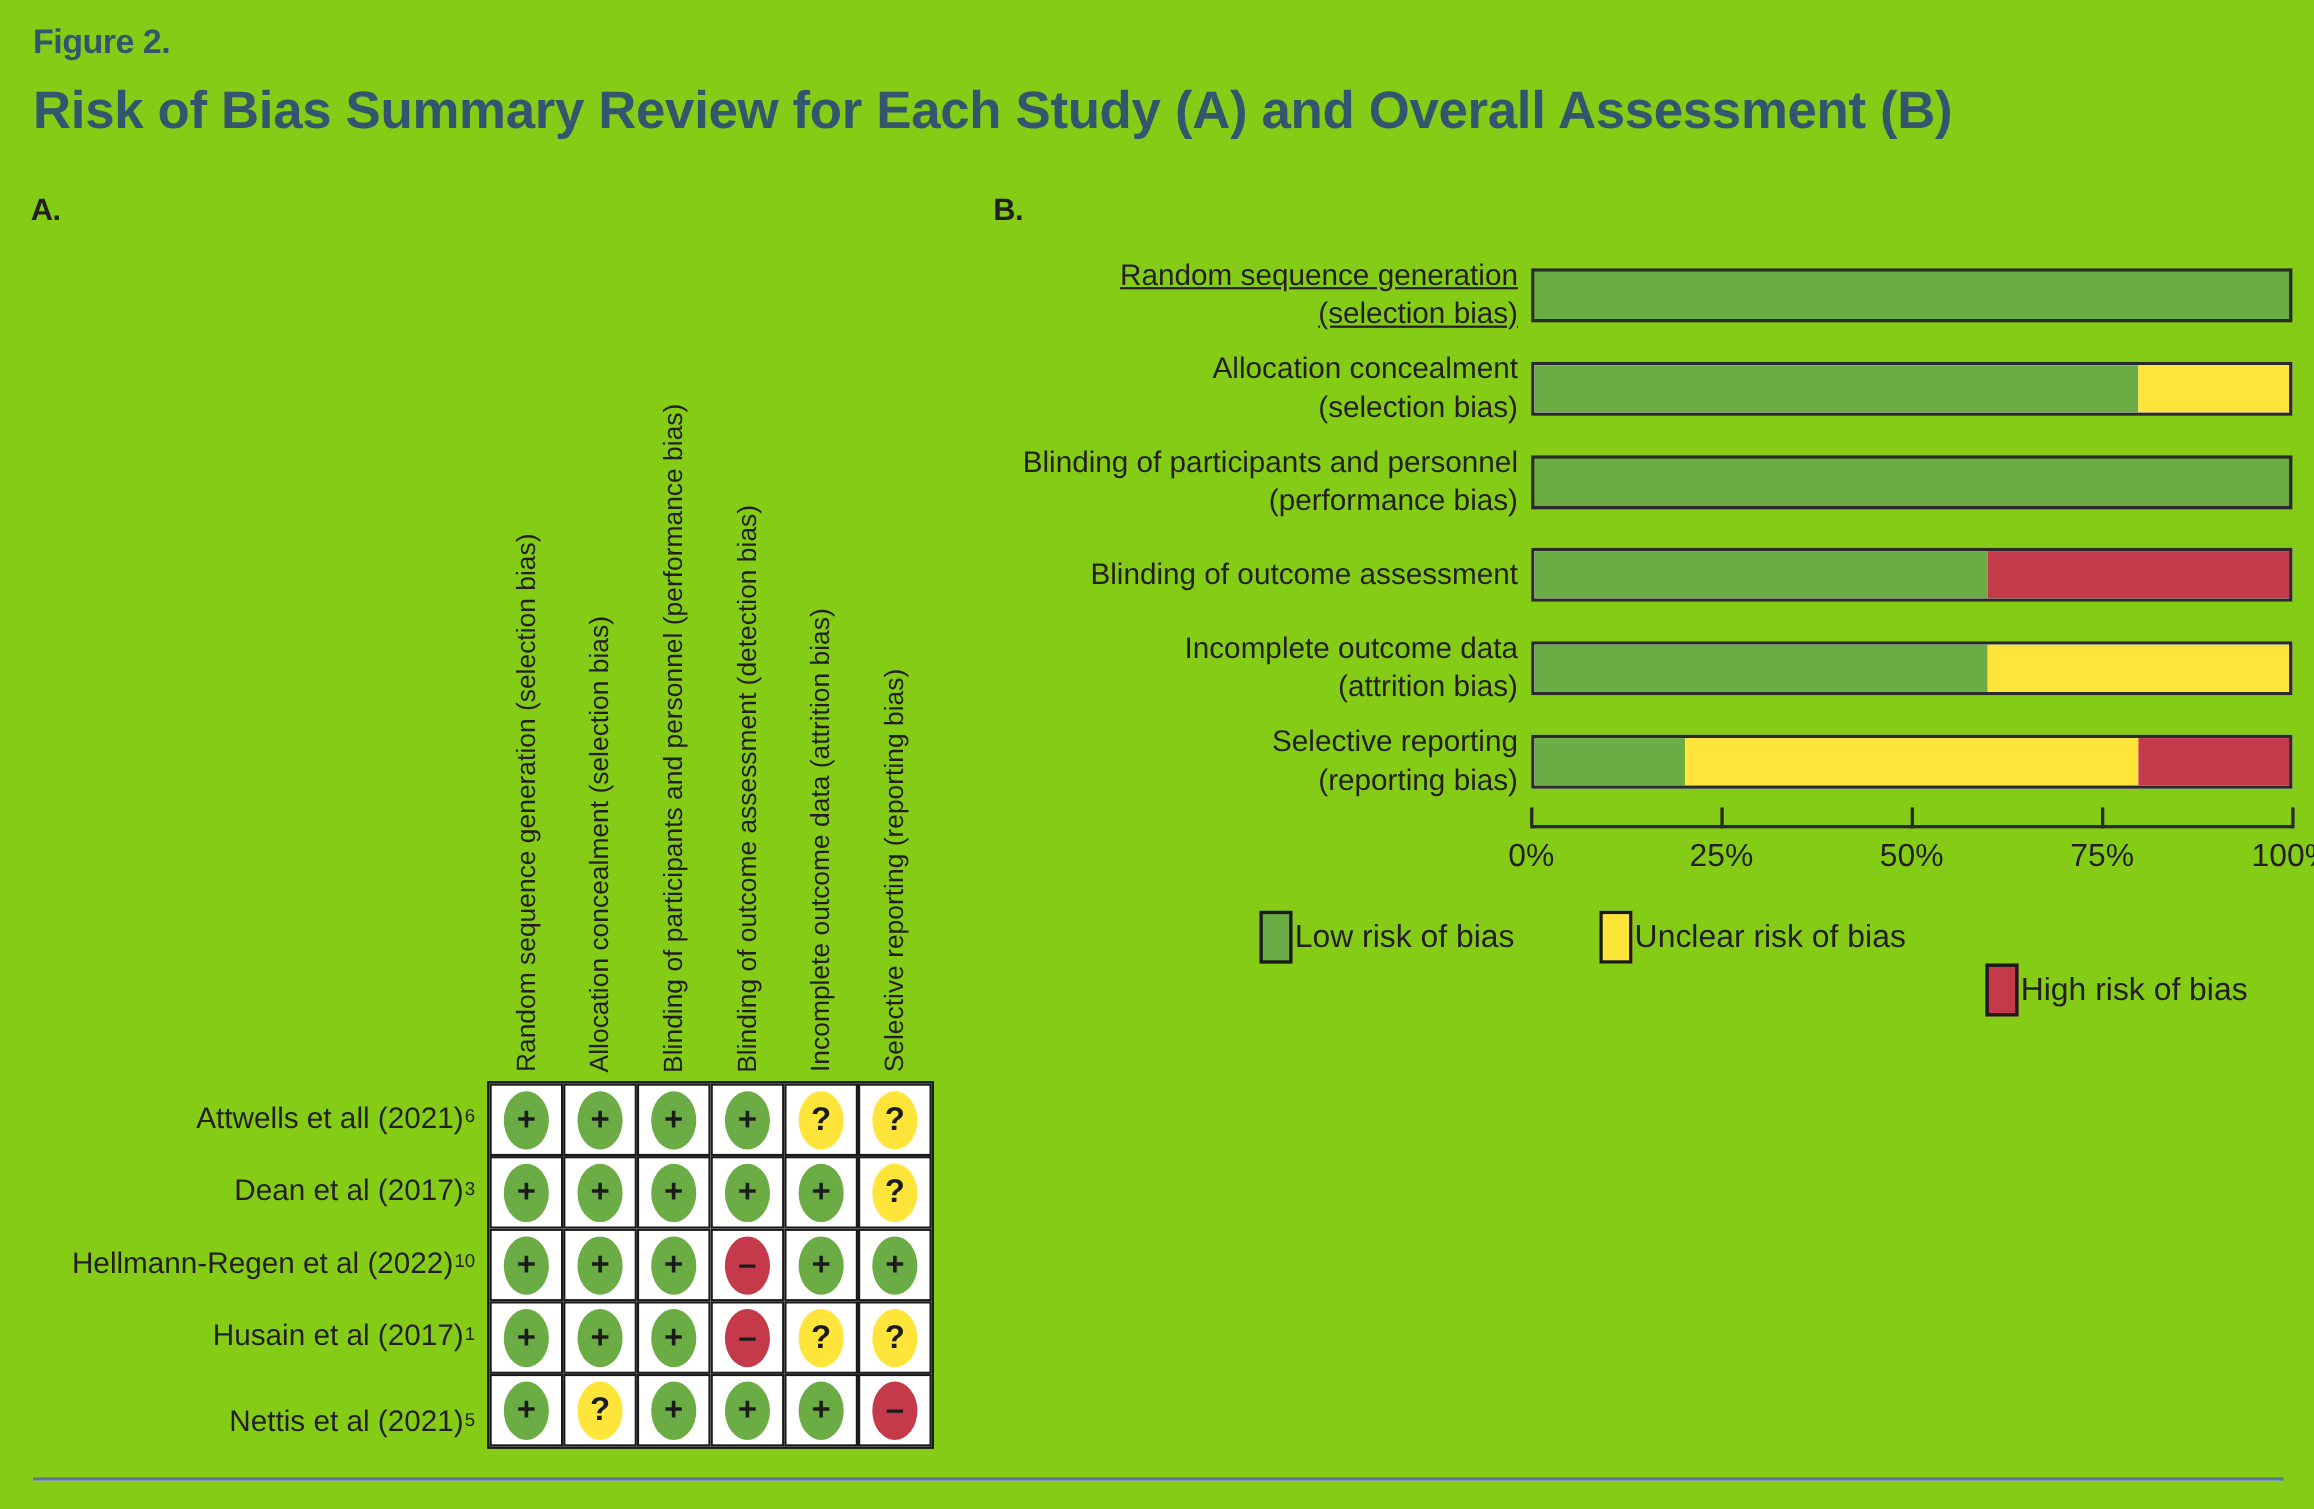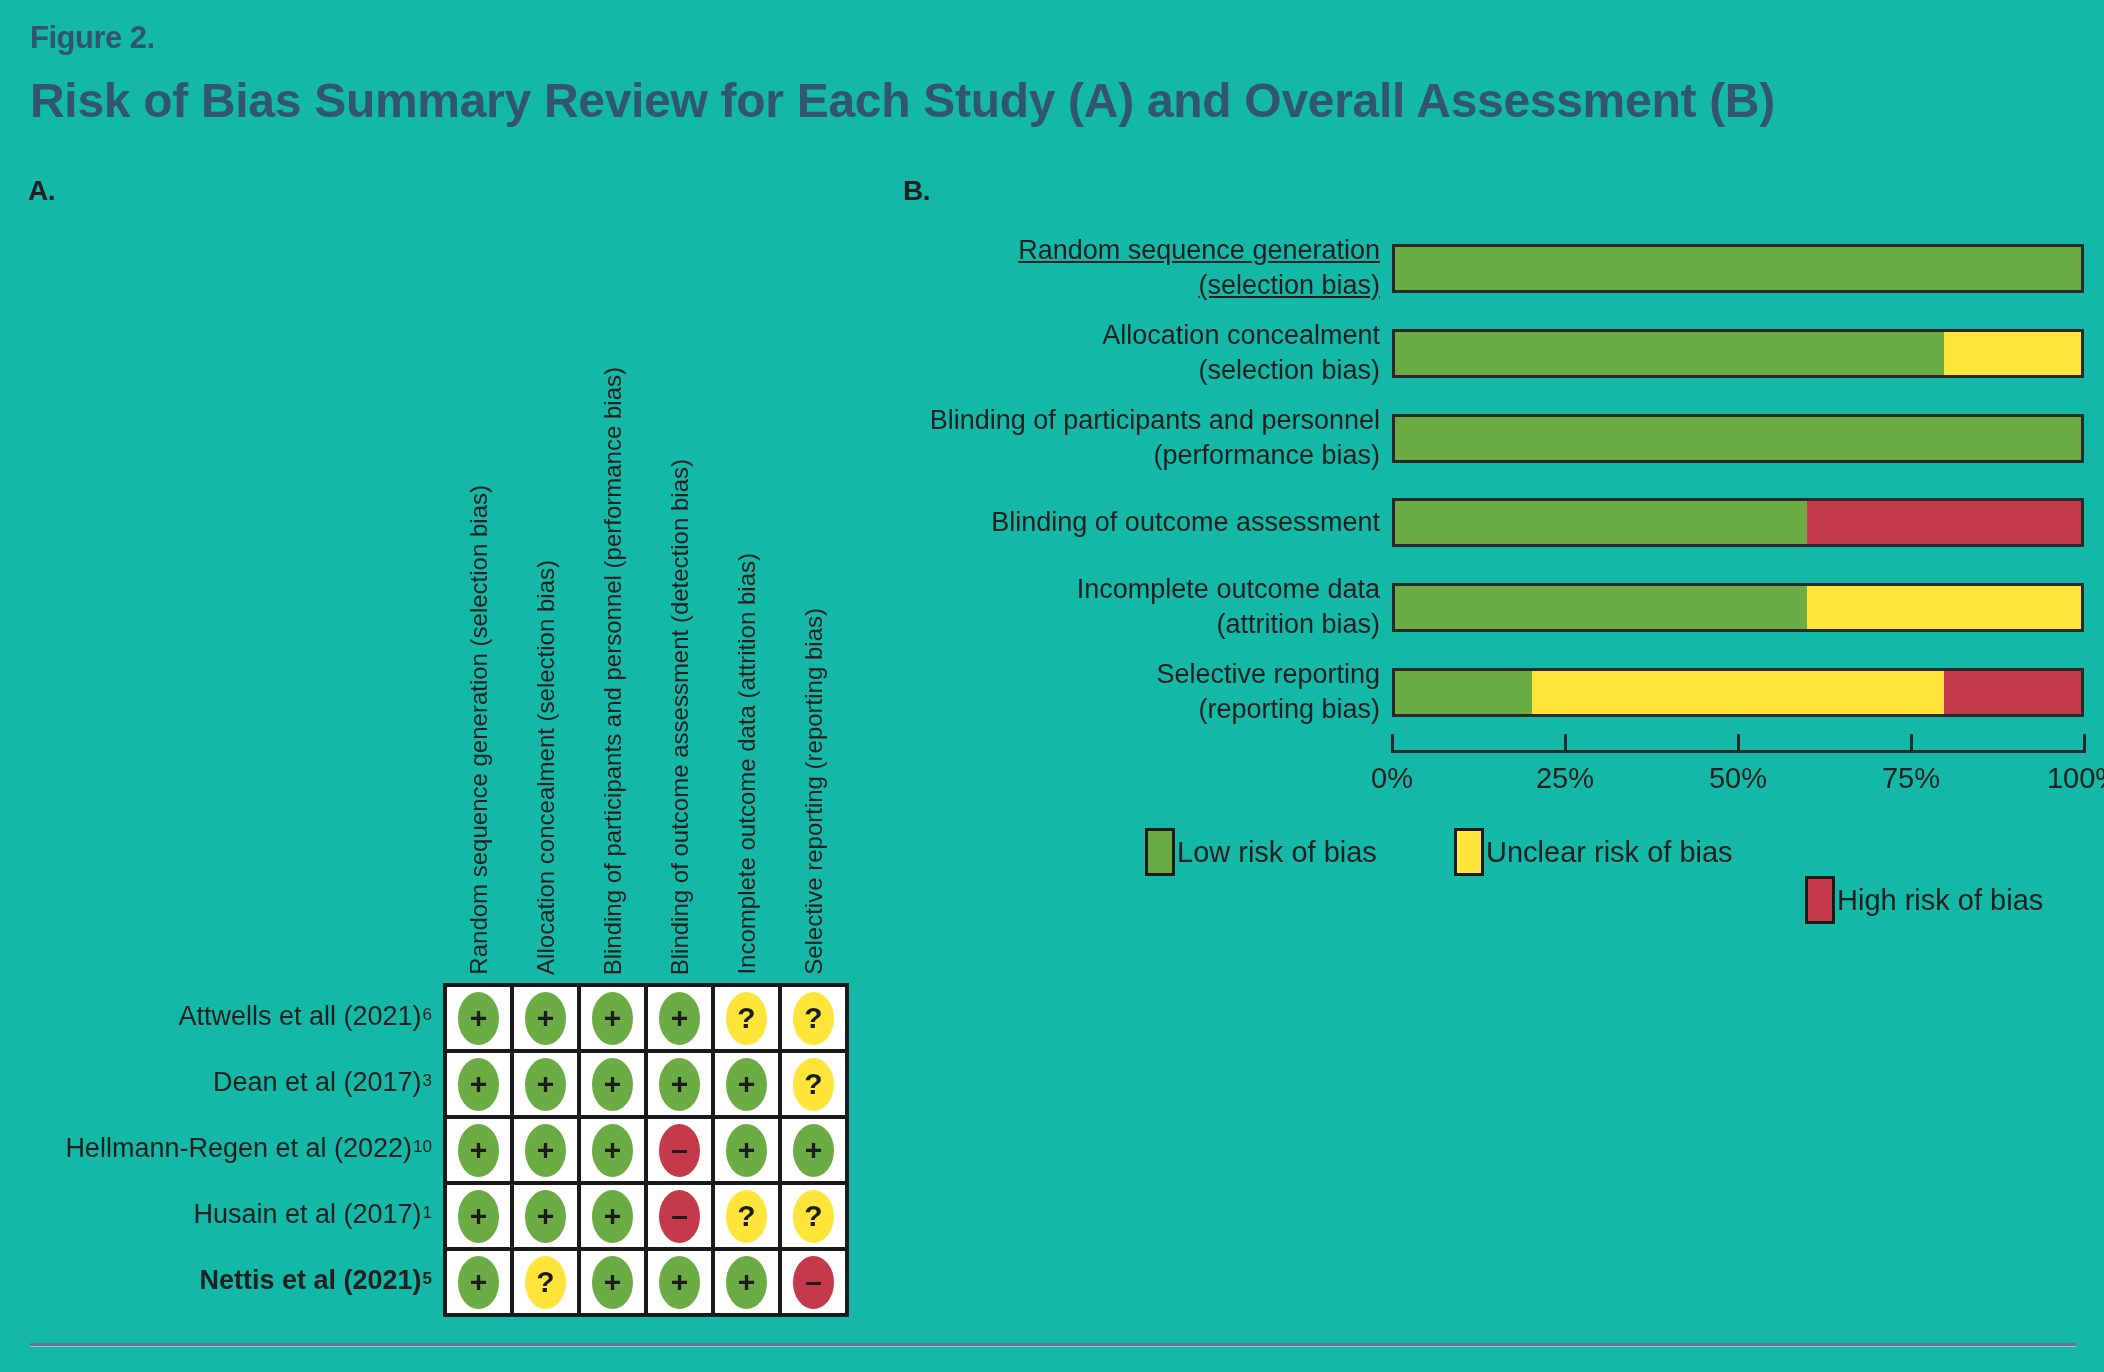--- a/index.html
+++ b/index.html
@@ -1,18 +1,18 @@
 <!DOCTYPE html>
 <html><head>
 <meta charset="utf-8">
 <style>
   * { margin:0; padding:0; box-sizing:border-box; }
   html,body { background:#ffffff; }
   #root {
-    position:relative; width:2104px; height:1372px; background:#14b8a6;
+    position:relative; width:2104px; height:1372px; background:#84cc16;
     font-family:"Liberation Sans", sans-serif; color:#231f20; overflow:hidden;
   }
   .eyebrow { position:absolute; left:30px; top:20px; font-size:31px; font-weight:bold; letter-spacing:-0.5px; }
   .title   { position:absolute; left:30px; top:73px; font-size:48px; font-weight:bold; letter-spacing:-0.3px; }
   .panel-label { position:absolute; font-size:28px; font-weight:bold; letter-spacing:-0.5px; color:#231f20; }
   #label-a { left:28px;  top:175px; }
   #label-b { left:903px; top:175px; }
 
   
   .a-colhead {
@@ -93,21 +93,21 @@
         <sup>3</sup>
       </div>
       <div class="a-rowlabel" style="top: 132px;">
         <span>Hellmann-Regen et al (2022)</span>
         <sup>10</sup>
       </div>
       <div class="a-rowlabel" style="top: 198px;">
         <span>Husain et al (2017)</span>
         <sup>1</sup>
       </div>
-      <div class="a-rowlabel" style="top: 264px; font-weight: bold;">
+      <div class="a-rowlabel" style="top: 276px;">
         <span>Nettis et al (2021)</span>
         <sup>5</sup>
       </div>
     </div>
   <div id="a-matrix">
       <div class="a-cell">
         <div class="a-dot" style="background: rgb(108, 172, 68);">+</div>
       </div>
       <div class="a-cell">
         <div class="a-dot" style="background: rgb(108, 172, 68);">+</div>

